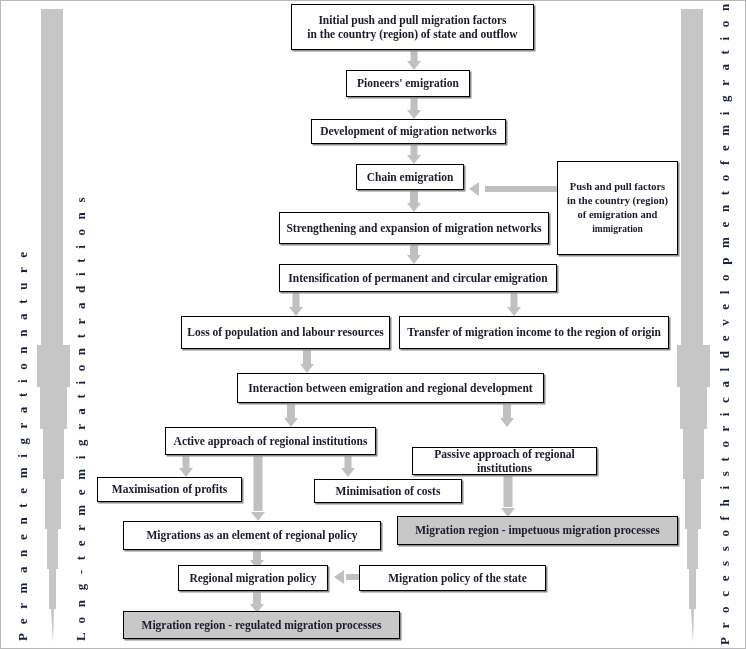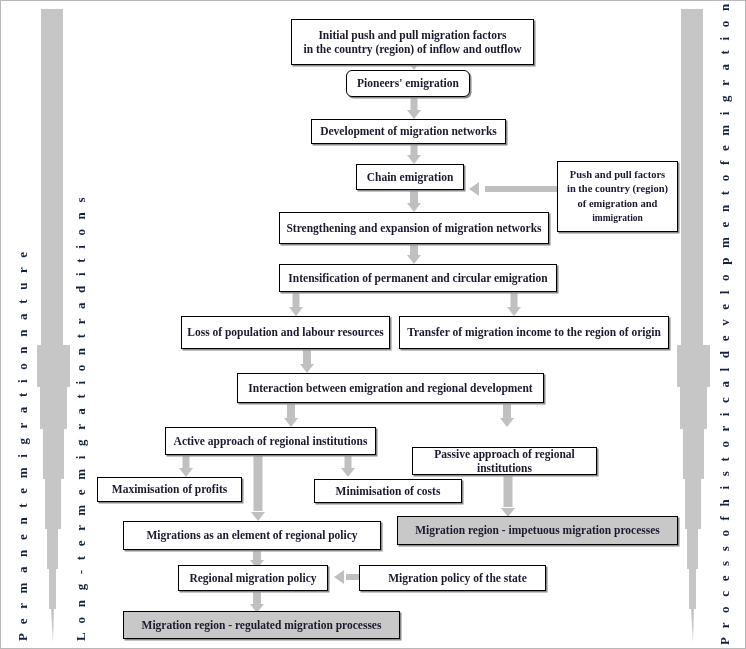--- a/index.html
+++ b/index.html
@@ -220,40 +220,40 @@
   <div class="harrow" style="left:333px; top:568px; width:28px; height:16px;">
     <span class="shaft" style="width:16px; height:6px;"></span>
     <span class="head"></span>
   </div>
 
   <div class="varrow" style="left:247px; top:590px; width:18px; height:22px;">
     <span class="shaft" style="width:8px; height:14px;"></span>
     <span class="head"></span>
   </div>
 
-  <div class="node" style="left:290px; top:18px; width:243px; height:46px;">
+  <div class="node" style="left:290px; top:3px; width:243px; height:46px;">
     <span class="txt">
       <span>Initial push and pull migration factors</span><br>
-      <span>in the country (region) of inflow and outflow</span>
+      <span>in the country (region) of state and outflow</span>
     </span>
   </div>
 
-  <div class="node" style="left:345px; top:69px; width:124px; height:27px;border-radius:6px;">
+  <div class="node" style="left:345px; top:69px; width:124px; height:27px;">
     <span class="txt">Pioneers' emigration</span>
   </div>
 
   <div class="node" style="left:310px; top:118px; width:195px; height:25px;">
     <span class="txt">Development of migration networks</span>
   </div>
 
   <div class="node" style="left:355px; top:163px; width:108px; height:26px;">
     <span class="txt">Chain emigration</span>
   </div>
 
-  <div class="node" style="left:556px; top:160px; width:121px; height:71px; font-size:10.5px; line-height:1.35;">
+  <div class="node" style="left:556px; top:160px; width:121px; height:94px; font-size:10.5px; line-height:1.35;">
     <span class="txt">
       <span>Push and pull factors</span><br>
       <span>in the country (region)</span><br>
       <span>of emigration and</span><br>
       <span style="font-size:9.5px">immigration</span>
     </span>
   </div>
 
   <div class="node" style="left:278px; top:211px; width:270px; height:32px;">
     <span class="txt">Strengthening and expansion of migration networks</span>

